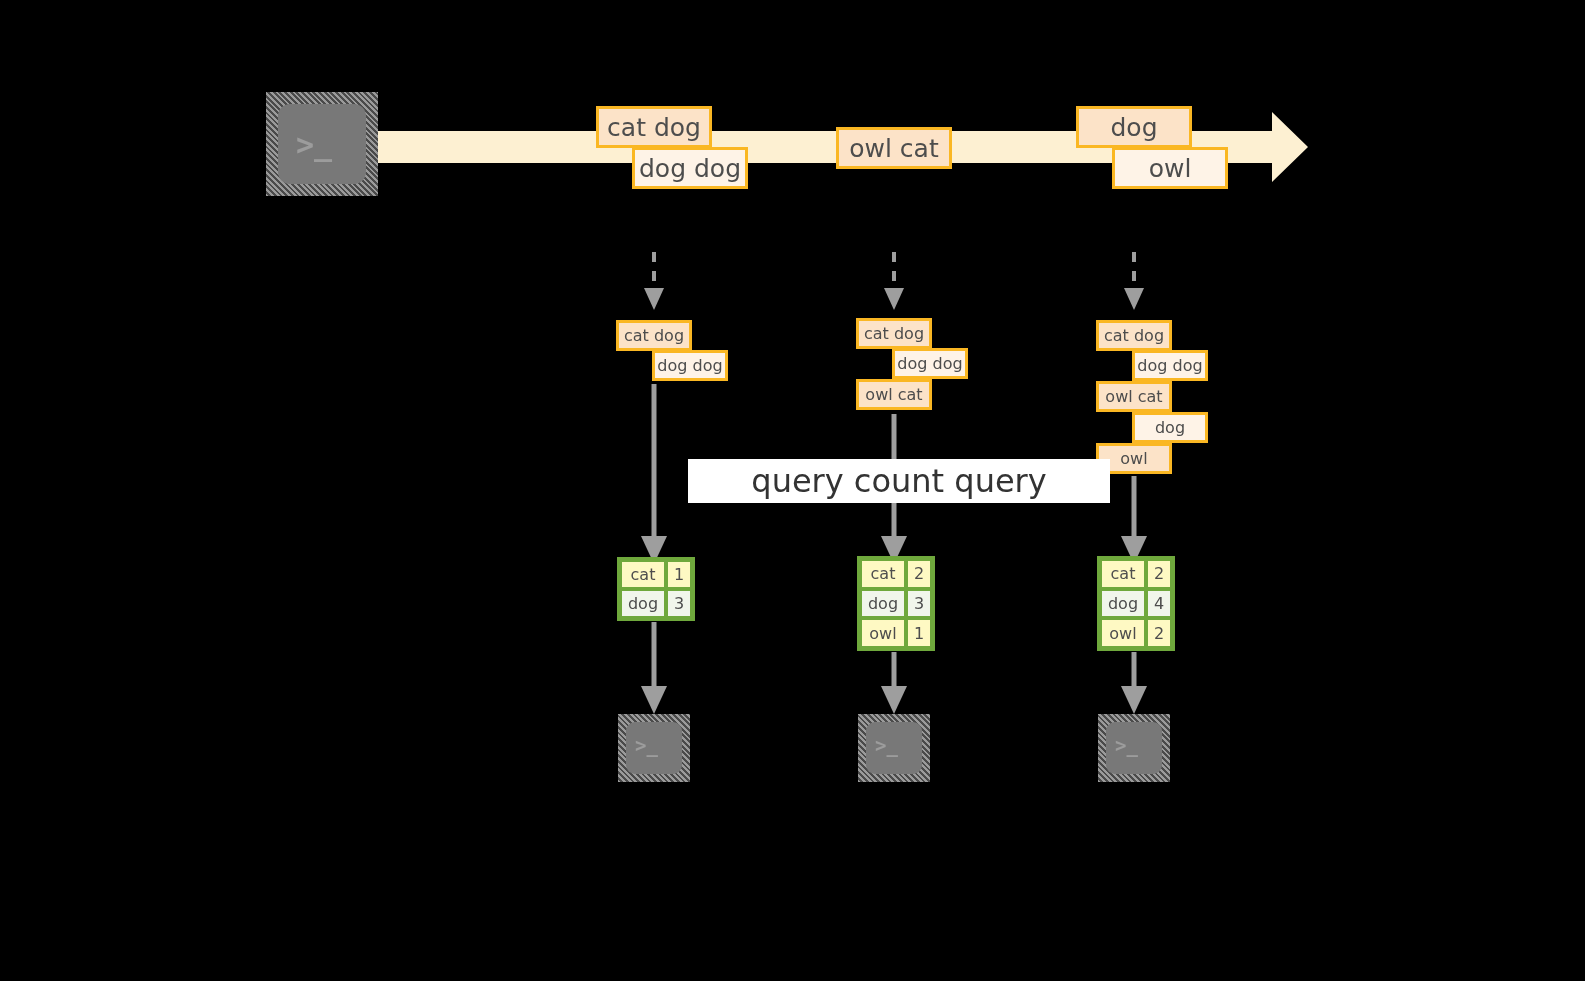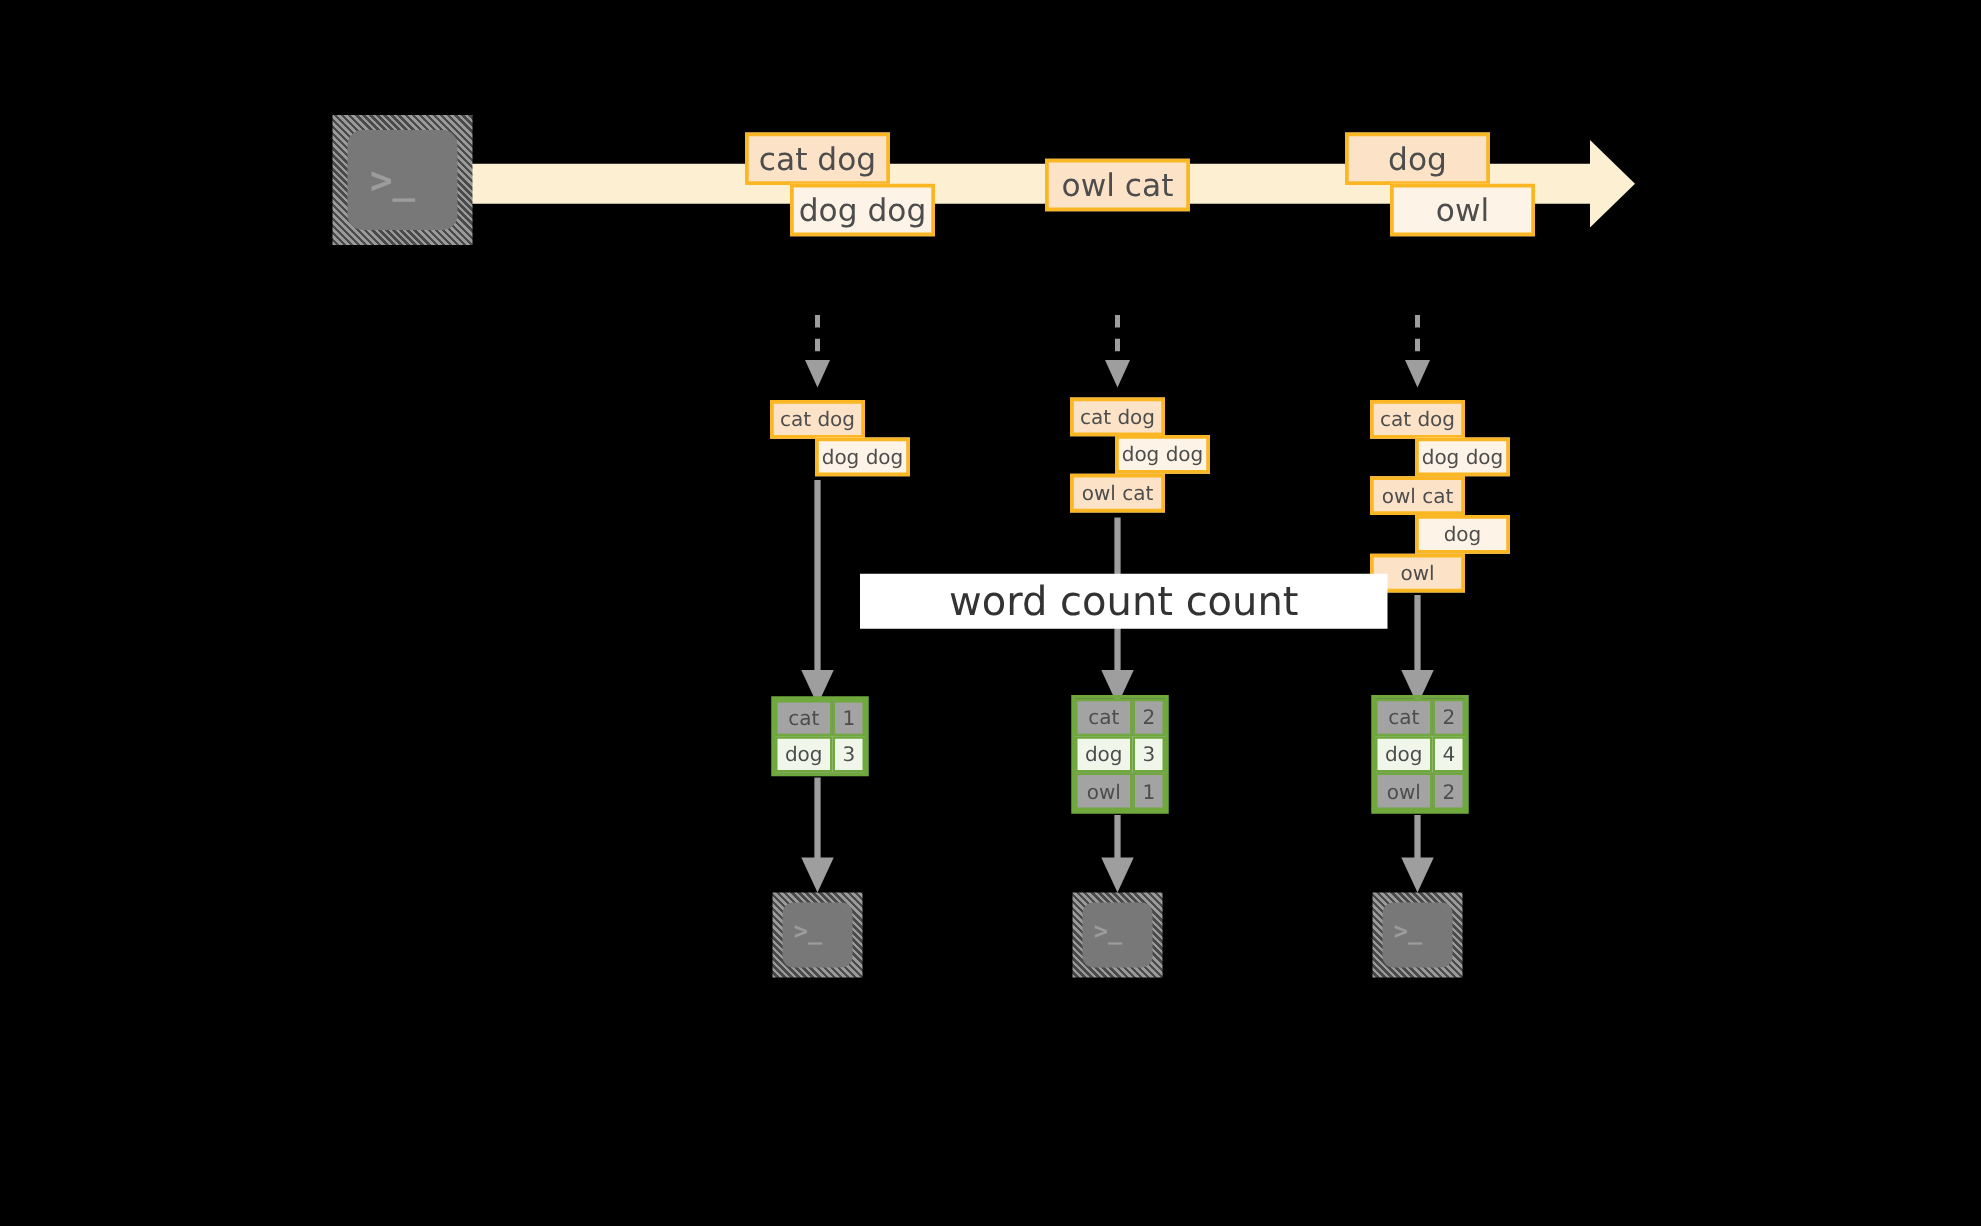--- a/index.html
+++ b/index.html
@@ -73,21 +73,21 @@
     display: flex;
     align-items: center;
     justify-content: center;
     color: #4D4D4D;
     font-size: 16px;
     white-space: nowrap;
     font-family: "DejaVu Sans", "Liberation Sans", sans-serif;
   }
   .gcell.word { width: 46px; }
   .gcell.cnt  { width: 26px; }
-  .grow.dark  .gcell { background: #a3a3a3; }
+  .grow.dark  .gcell { background: #fef9c3; }
   .grow.light .gcell { background: #F1F6EB; }
 
   
   .term {
     position: absolute;
     box-sizing: border-box;
   }
   .term .hatch {
     position: absolute;
     left: 0; top: 0; right: 0; bottom: 0;
@@ -192,21 +192,21 @@
   <div class="obox light stack-cell" style="left:856px; top:348px; width:76px; height:31px;">dog dog</div>
   <div class="obox dark stack-cell" style="left:856px; top:379px; width:76px; height:31px;">owl cat</div>
 
   <div class="obox dark stack-cell" style="left:1096px; top:320px; width:76px; height:31px;">cat dog</div>
   <div class="obox light stack-cell" style="left:1096px; top:350px; width:76px; height:31px;">dog dog</div>
   <div class="obox dark stack-cell" style="left:1096px; top:381px; width:76px; height:31px;">owl cat</div>
   <div class="obox light stack-cell" style="left:1096px; top:412px; width:76px; height:31px;">dog</div>
   <div class="obox dark stack-cell" style="left:1096px; top:443px; width:76px; height:31px;">owl</div>
 
   <div class="query-band" style="left:688px; top:459px; width:422px; height:44px;">
-    <span>word count count</span>
+    <span>query count query</span>
   </div>
 
   <div class="gtable" style="left:617px; top:557px; width:78px; height:64px;">
     <div class="grow dark">
       <div class="gcell word">cat</div>
       <div class="gcell cnt">1</div>
     </div>
     <div class="grow light">
       <div class="gcell word">dog</div>
       <div class="gcell cnt">3</div>

